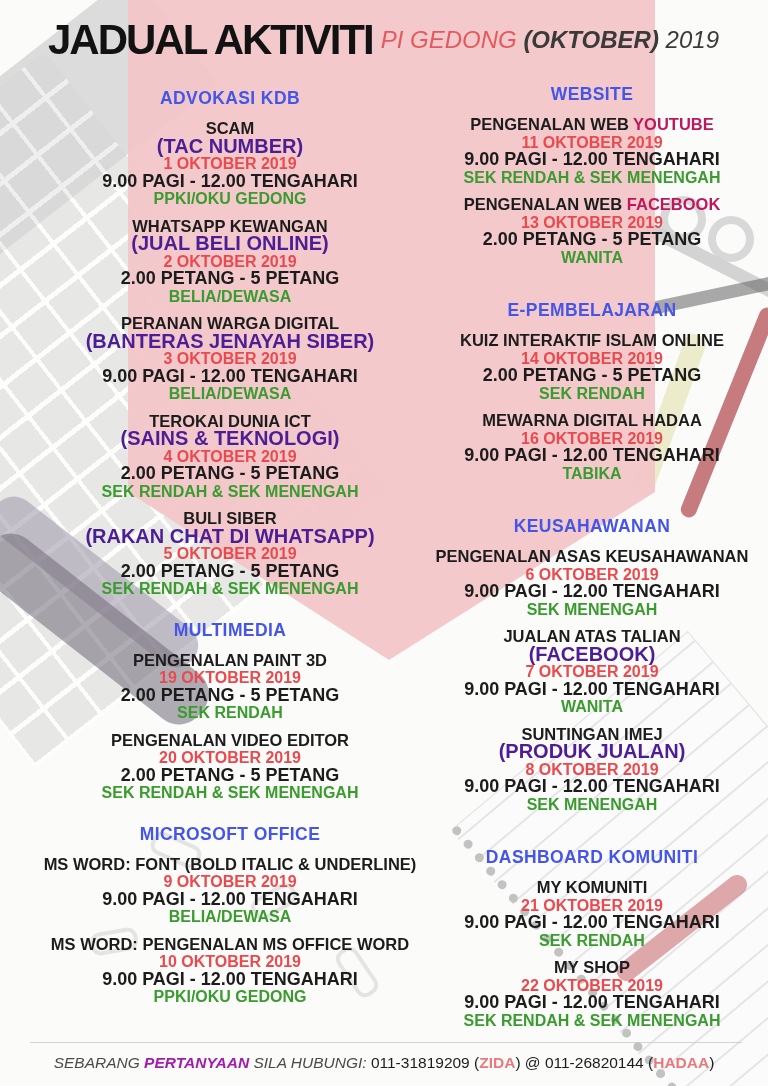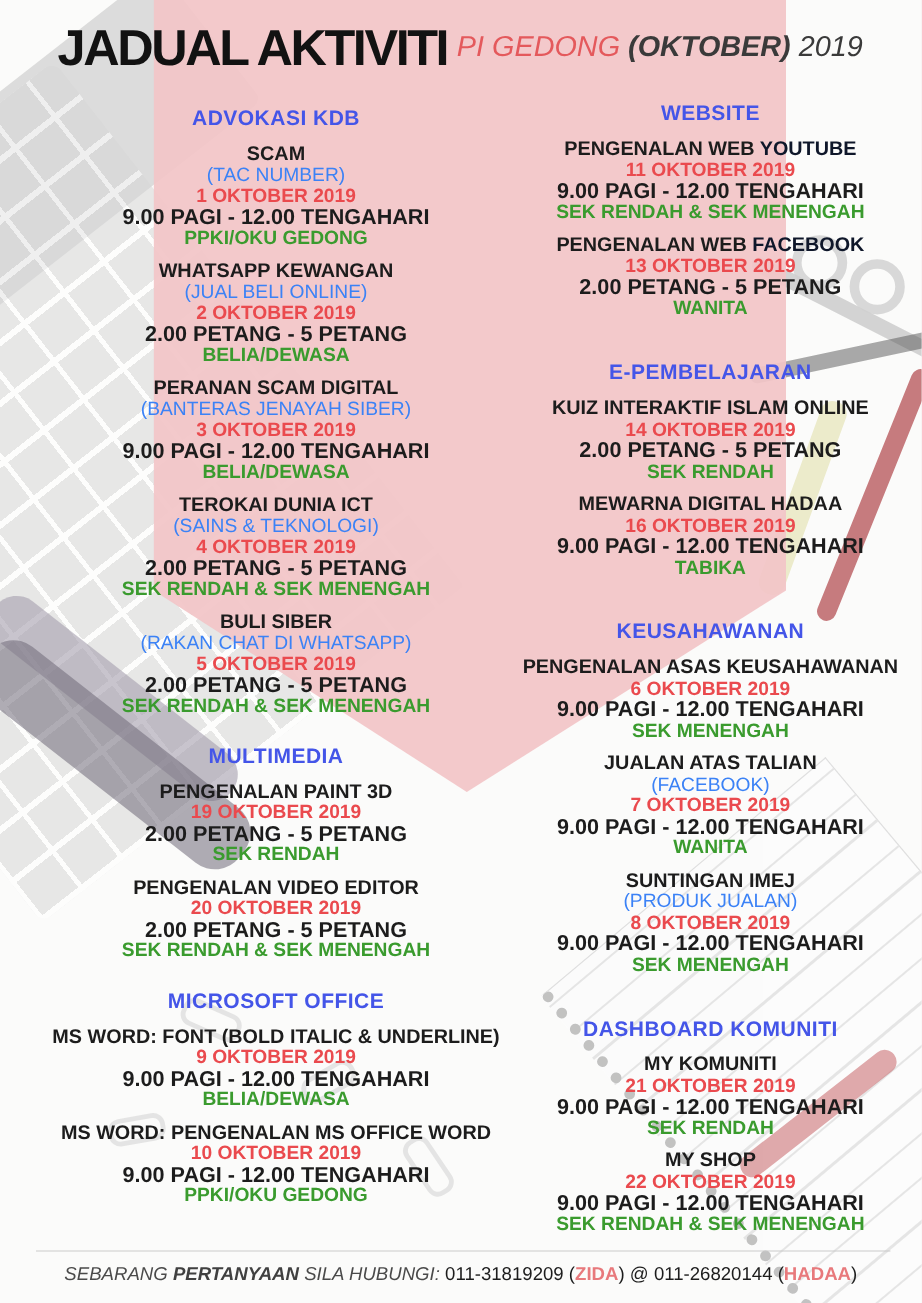--- a/index.html
+++ b/index.html
@@ -101,37 +101,37 @@
   .section-header {
     color: var(--blue, #4455e8); font-size: 17.5px; font-weight: 800;
     letter-spacing: .4px; margin-bottom: 12px; line-height: 20px;
   }
   .col-left  .section + .section { margin-top: 22px; }
   .col-right .section + .section { margin-top: 34px; }
   .event + .event { margin-top: 10px; }
 
   .event div { line-height: 17.5px; }
   .ev-name { color: #1c1c1c; font-size: 16.5px; font-weight: 800; }
-  .ev-name .gray-part { color: #0f172a; }
-  .ev-sub  { color: #3b82f6; font-size: 16px; font-weight: 400; }
+  .ev-name .gray-part { color: #be185d; }
+  .ev-sub  { color: #4c1d95; font-size: 20px; font-weight: 700; }
   .ev-date { color: var(--red, #ea4a4e); font-size: 16px; font-weight: 800; }
   .ev-time { color: #1c1c1c; font-size: 18px; font-weight: 800; }
   .ev-aud  { color: var(--green, #3a9b2e); font-size: 16px; font-weight: 800; }
 
   
   .footer-divider {
     position: absolute; left: 30px; right: 26px; top: 1042px; height: 1px;
     background: #c9c9c9; opacity: .8; z-index: 2;
   }
   .footer {
     position: absolute; left: 0; top: 1054px; width: 768px; z-index: 2;
     text-align: center; white-space: nowrap; font-size: 15.5px; color: #1c1c1c;
   }
   .f-it  { font-style: italic; color: #4a4a4a; font-weight: 500; }
-  .f-bold-it { font-style: italic; color: #404040; font-weight: 800; }
+  .f-bold-it { font-style: italic; color: #a21caf; font-weight: 800; }
   .f-plain { font-weight: 400; color: #1c1c1c; }
   .f-name { font-weight: 600; color: #e8797c; }
 </style>
 </head>
 <body>
 
 <div id="poster">
 
   <div class="photo-layer">
     <div class="laptop-body"></div>
@@ -172,21 +172,21 @@
           <div class="ev-aud">PPKI/OKU GEDONG</div>
         </div>
         <div class="event">
           <div class="ev-name">WHATSAPP KEWANGAN</div>
           <div class="ev-sub">(JUAL BELI ONLINE)</div>
           <div class="ev-date">2 OKTOBER 2019</div>
           <div class="ev-time">2.00 PETANG - 5 PETANG</div>
           <div class="ev-aud">BELIA/DEWASA</div>
         </div>
         <div class="event">
-          <div class="ev-name">PERANAN SCAM DIGITAL</div>
+          <div class="ev-name">PERANAN WARGA DIGITAL</div>
           <div class="ev-sub">(BANTERAS JENAYAH SIBER)</div>
           <div class="ev-date">3 OKTOBER 2019</div>
           <div class="ev-time">9.00 PAGI - 12.00 TENGAHARI</div>
           <div class="ev-aud">BELIA/DEWASA</div>
         </div>
         <div class="event">
           <div class="ev-name">TEROKAI DUNIA ICT</div>
           <div class="ev-sub">(SAINS &amp; TEKNOLOGI)</div>
           <div class="ev-date">4 OKTOBER 2019</div>
           <div class="ev-time">2.00 PETANG - 5 PETANG</div>

